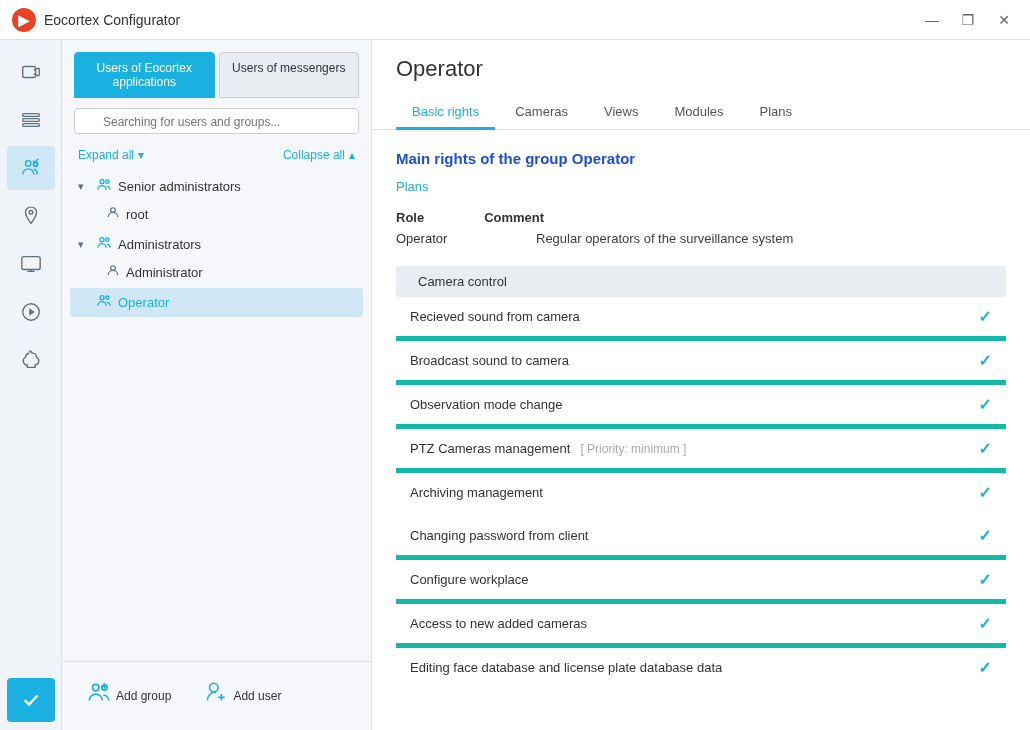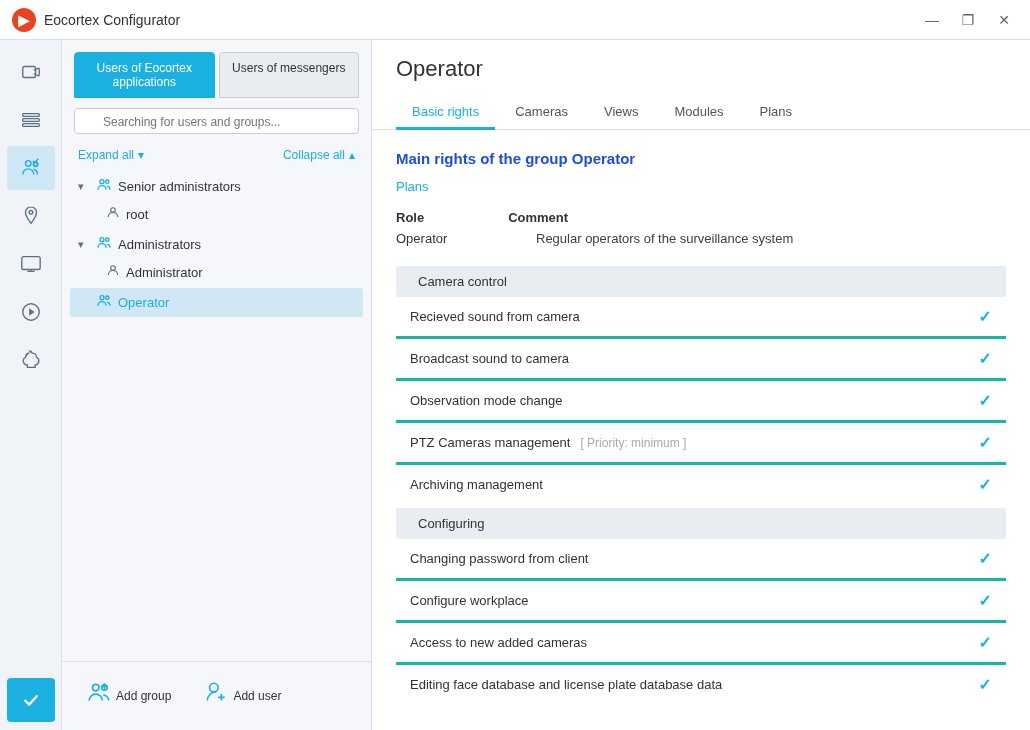--- a/index.html
+++ b/index.html
@@ -113,36 +113,36 @@
 
     
     .content-body { flex: 1; overflow-y: auto; padding: 20px 24px; }
 
     
     .rights-title { font-size: 15px; font-weight: 700; color: #1d4ed8; margin-bottom: 12px; }
     .edit-link { color: #1ab0e0; font-size: 13px; cursor: pointer; text-decoration: none; margin-bottom: 16px; display: inline-block; }
 
     
     .role-table { margin-bottom: 20px; }
-    .role-header { display: flex; gap: 84px; margin-bottom: 6px; }
+    .role-header { display: flex; gap: 60px; margin-bottom: 6px; }
     .role-col-header { font-size: 13px; font-weight: 600; color: #333; }
     .role-row { display: flex; gap: 60px; }
     .role-cell { font-size: 13px; color: #333; }
     .role-cell.role-name { min-width: 80px; }
     .role-cell.role-comment { color: #404040; }
 
     
     .rights-section { margin-bottom: 4px; }
     .section-header {
       background: #e8edf2; padding: 8px 22px; font-size: 13px; font-weight: 500; color: #333;
       border-radius: 2px; margin-bottom: 0;
     }
     .rights-item {
       display: flex; align-items: center; justify-content: space-between;
-      padding: 10px 14px; border-bottom: 3px solid #14b8a6; background: white;
+      padding: 10px 14px; border-bottom: 5px solid #14b8a6; background: white;
     }
     .rights-item:last-child { border-bottom: none; }
     .rights-item-label { font-size: 13px; color: #333; display: flex; align-items: center; gap: 10px; }
     .rights-priority { color: #aaa; font-size: 12px; }
     .checkmark { color: #1ab0e0; font-size: 16px; font-weight: bold; }
 
     
     .content-body::-webkit-scrollbar { width: 8px; }
     .content-body::-webkit-scrollbar-track { background: #f5f5f5; }
     .content-body::-webkit-scrollbar-thumb { background: #ccc; border-radius: 4px; }
@@ -398,21 +398,20 @@
           </div>
           <div class="rights-item">
             <span class="rights-item-label">Archiving management</span>
             <span class="checkmark">✓</span>
           </div>
         </div>
       </div>
 
       
       <div class="rights-section">
-        <div class="section-header">Configuring</div>
         <div>
           <div class="rights-item">
             <span class="rights-item-label">Changing password from client</span>
             <span class="checkmark">✓</span>
           </div>
           <div class="rights-item">
             <span class="rights-item-label">Configure workplace</span>
             <span class="checkmark">✓</span>
           </div>
           <div class="rights-item">

